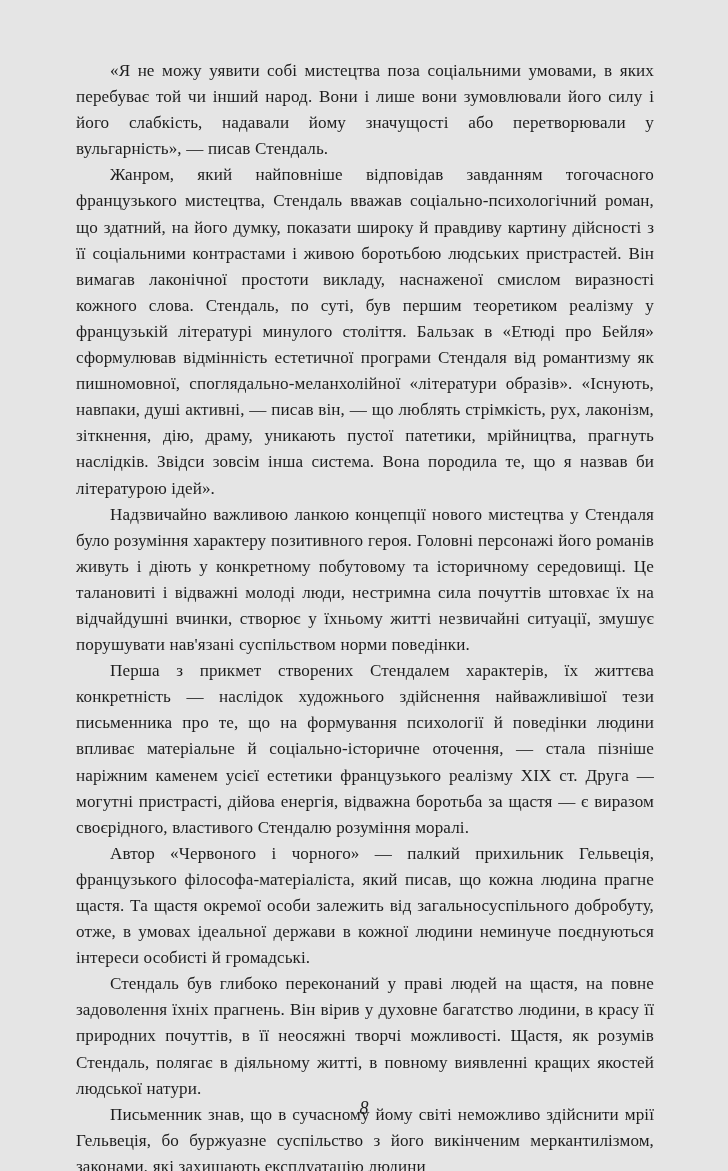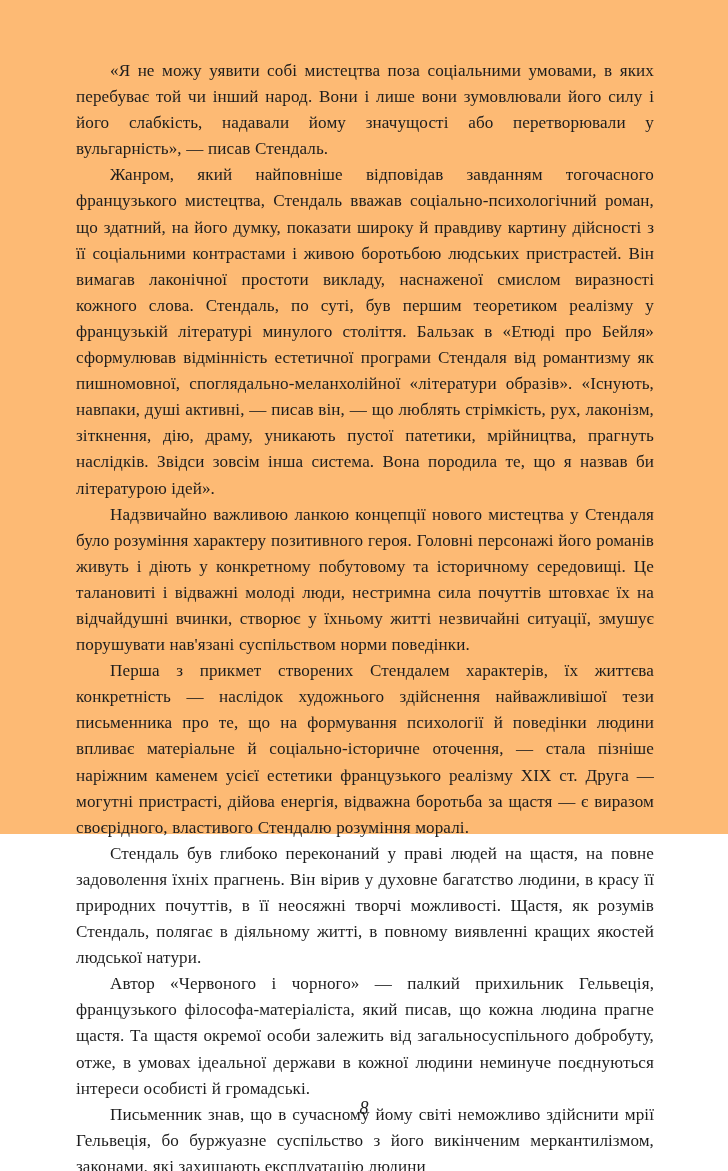--- a/index.html
+++ b/index.html
@@ -14,22 +14,22 @@
     font-family: "Liberation Serif", "DejaVu Serif", serif;
     color: #1b1b1b;
     overflow: hidden;
   }
 
   #page {
     position: absolute;
     left: 0;
     top: 0;
     width: 728px;
-    height: 834px;
-    background: #fdba74;
+    height: 1171px;
+    background: #e5e5e5;
   }
 
   #text-column {
     position: absolute;
     left: 76px;
     top: 58px;
     width: 578px;
   }
 
   p.para {
@@ -65,20 +65,20 @@
 </head>
 <body>
 
 <div id="page">
 
   <div id="text-column">
     <p class="para">«Я не можу уявити собі мистецтва поза соціальними умовами, в яких перебуває той чи інший народ. Вони і лише вони зумовлювали його силу і його слабкість, надавали йому значущості або перетворювали у вульгарність», — писав Стендаль.</p>
     <p class="para">Жанром, який найповніше відповідав завданням тогочасного французького мистецтва, Стендаль вважав соціально-психологічний роман, що здатний, на його думку, показати широку й правдиву картину дійсності з її соціальними контрастами і живою боротьбою людських пристрастей. Він вимагав лаконічної простоти викладу, наснаженої смислом виразності кожного слова. Стендаль, по суті, був першим теоретиком реалізму у французькій літературі минулого століття. Бальзак в «Етюді про Бейля» сформулював відмінність естетичної програми Стендаля від романтизму як пишномовної, споглядально-меланхолійної «літератури образів». «Існують, навпаки, душі активні, — писав він, — що люблять стрімкість, рух, лаконізм, зіткнення, дію, драму, уникають пустої патетики, мрійництва, прагнуть наслідків. Звідси зовсім інша система. Вона породила те, що я назвав би літературою ідей».</p>
     <p class="para">Надзвичайно важливою ланкою концепції нового мистецтва у Стендаля було розуміння характеру позитивного героя. Головні персонажі його романів живуть і діють у конкретному побутовому та історичному середовищі. Це талановиті і відважні молоді люди, нестримна сила почуттів штовхає їх на відчайдушні вчинки, створює у їхньому житті незвичайні ситуації, змушує порушувати нав'язані суспільством норми поведінки.</p>
     <p class="para">Перша з прикмет створених Стендалем характерів, їх життєва конкретність — наслідок художнього здійснення найважливішої тези письменника про те, що на формування психології й поведінки людини впливає матеріальне й соціально-історичне оточення, — стала пізніше наріжним каменем усієї естетики французького реалізму XIX ст. Друга — могутні пристрасті, дійова енергія, відважна боротьба за щастя — є виразом своєрідного, властивого Стендалю розуміння моралі.</p>
+    <p class="para">Автор «Червоного і чорного» — палкий прихильник Гельвеція, французького філософа-матеріаліста, який писав, що кожна людина прагне щастя. Та щастя окремої особи залежить від загальносуспільного добробуту, отже, в умовах ідеальної держави в кожної людини неминуче поєднуються інтереси особисті й громадські.</p>
     <p class="para">Стендаль був глибоко переконаний у праві людей на щастя, на повне задоволення їхніх прагнень. Він вірив у духовне багатство людини, в красу її природних почуттів, в її неосяжні творчі можливості. Щастя, як розумів Стендаль, полягає в діяльному житті, в повному виявленні кращих якостей людської натури.</p>
-    <p class="para">Автор «Червоного і чорного» — палкий прихильник Гельвеція, французького філософа-матеріаліста, який писав, що кожна людина прагне щастя. Та щастя окремої особи залежить від загальносуспільного добробуту, отже, в умовах ідеальної держави в кожної людини неминуче поєднуються інтереси особисті й громадські.</p>
     <p class="para">Письменник знав, що в сучасному йому світі неможливо здійснити мрії Гельвеція, бо буржуазне суспільство з його викінченим меркантилізмом, законами, які захищають експлуатацію людини</p>
   </div>
 
   <div id="page-number">8</div>
 
 </div>
 
 </body></html>

